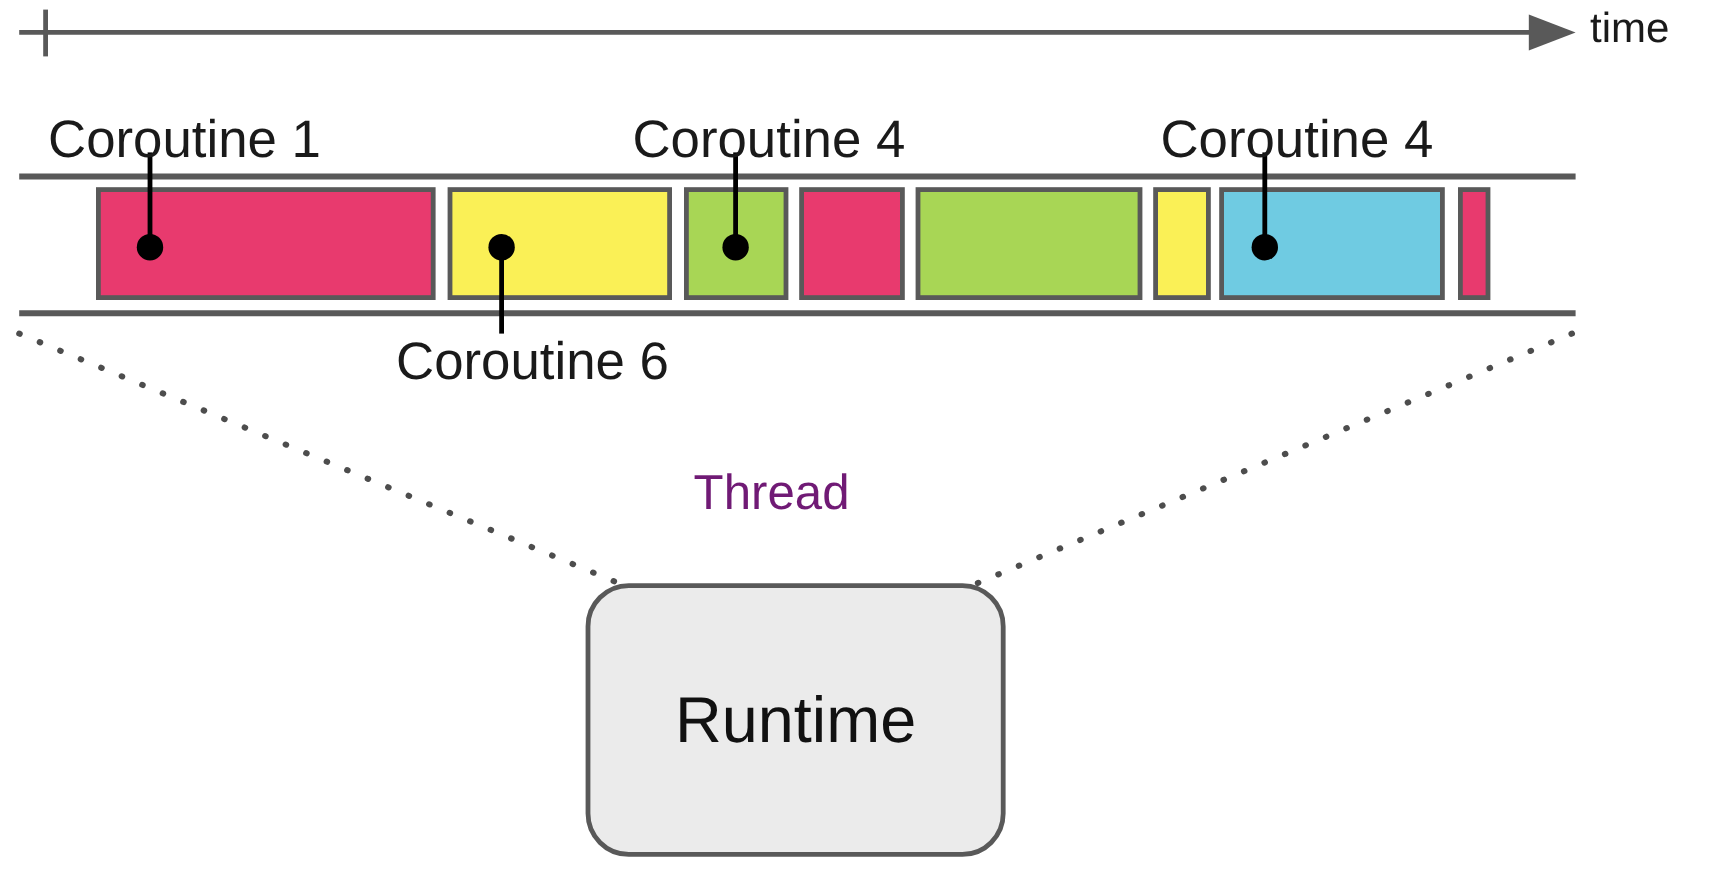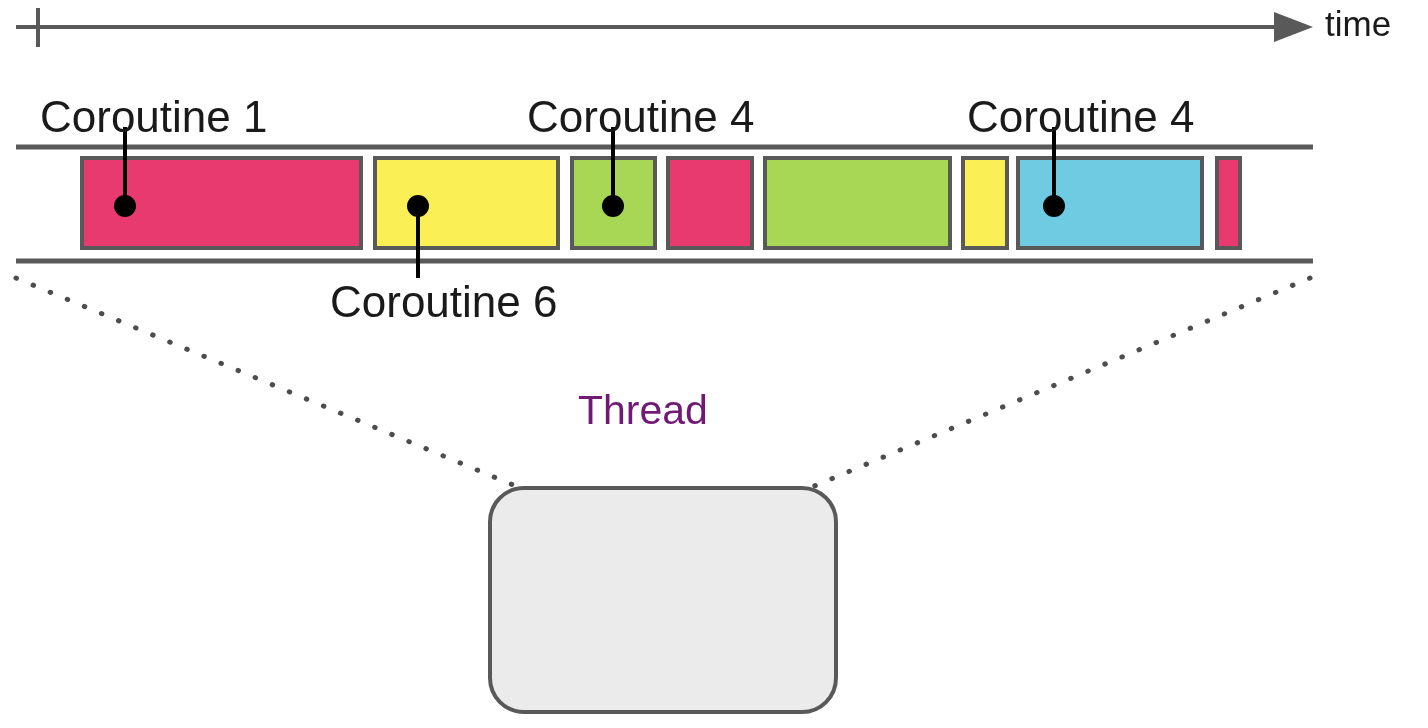--- a/index.html
+++ b/index.html
@@ -123,16 +123,17 @@
 
     <span class="txt label-coroutine" id="cl-1" style="left:330px; top:285px;">Coroutine 6</span>
 
     <span class="txt label-coroutine" id="cl-2" style="left:527px; top:100px;">Coroutine 4</span>
 
     <span class="txt label-coroutine" id="cl-3" style="left:967px; top:100px;">Coroutine 4</span>
 
     <span class="txt label-thread" style="left:578px; top:390px;">Thread</span>
 
     <div class="runtime-box-text">
+      <span>Runtime</span>
     </div>
 
   </div>
 </div>
 
 </body></html>

